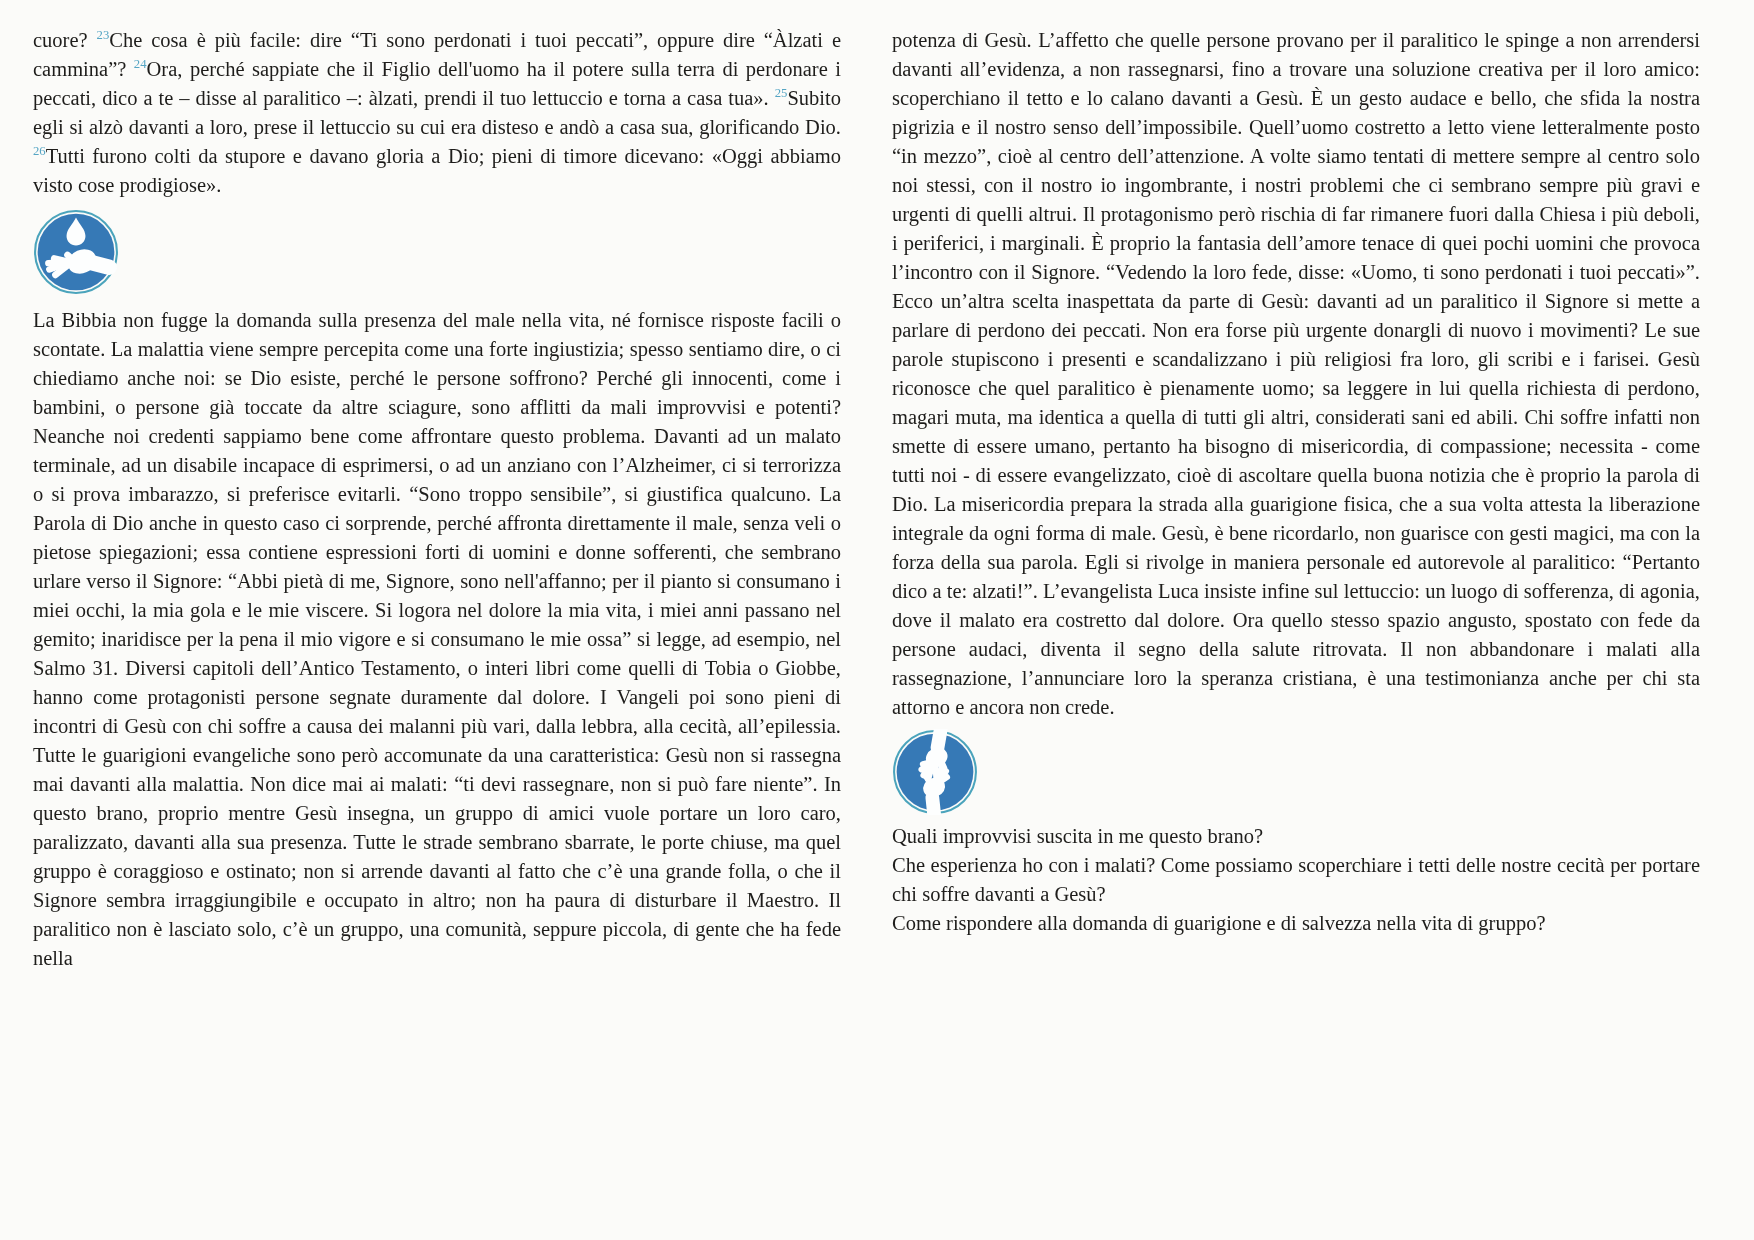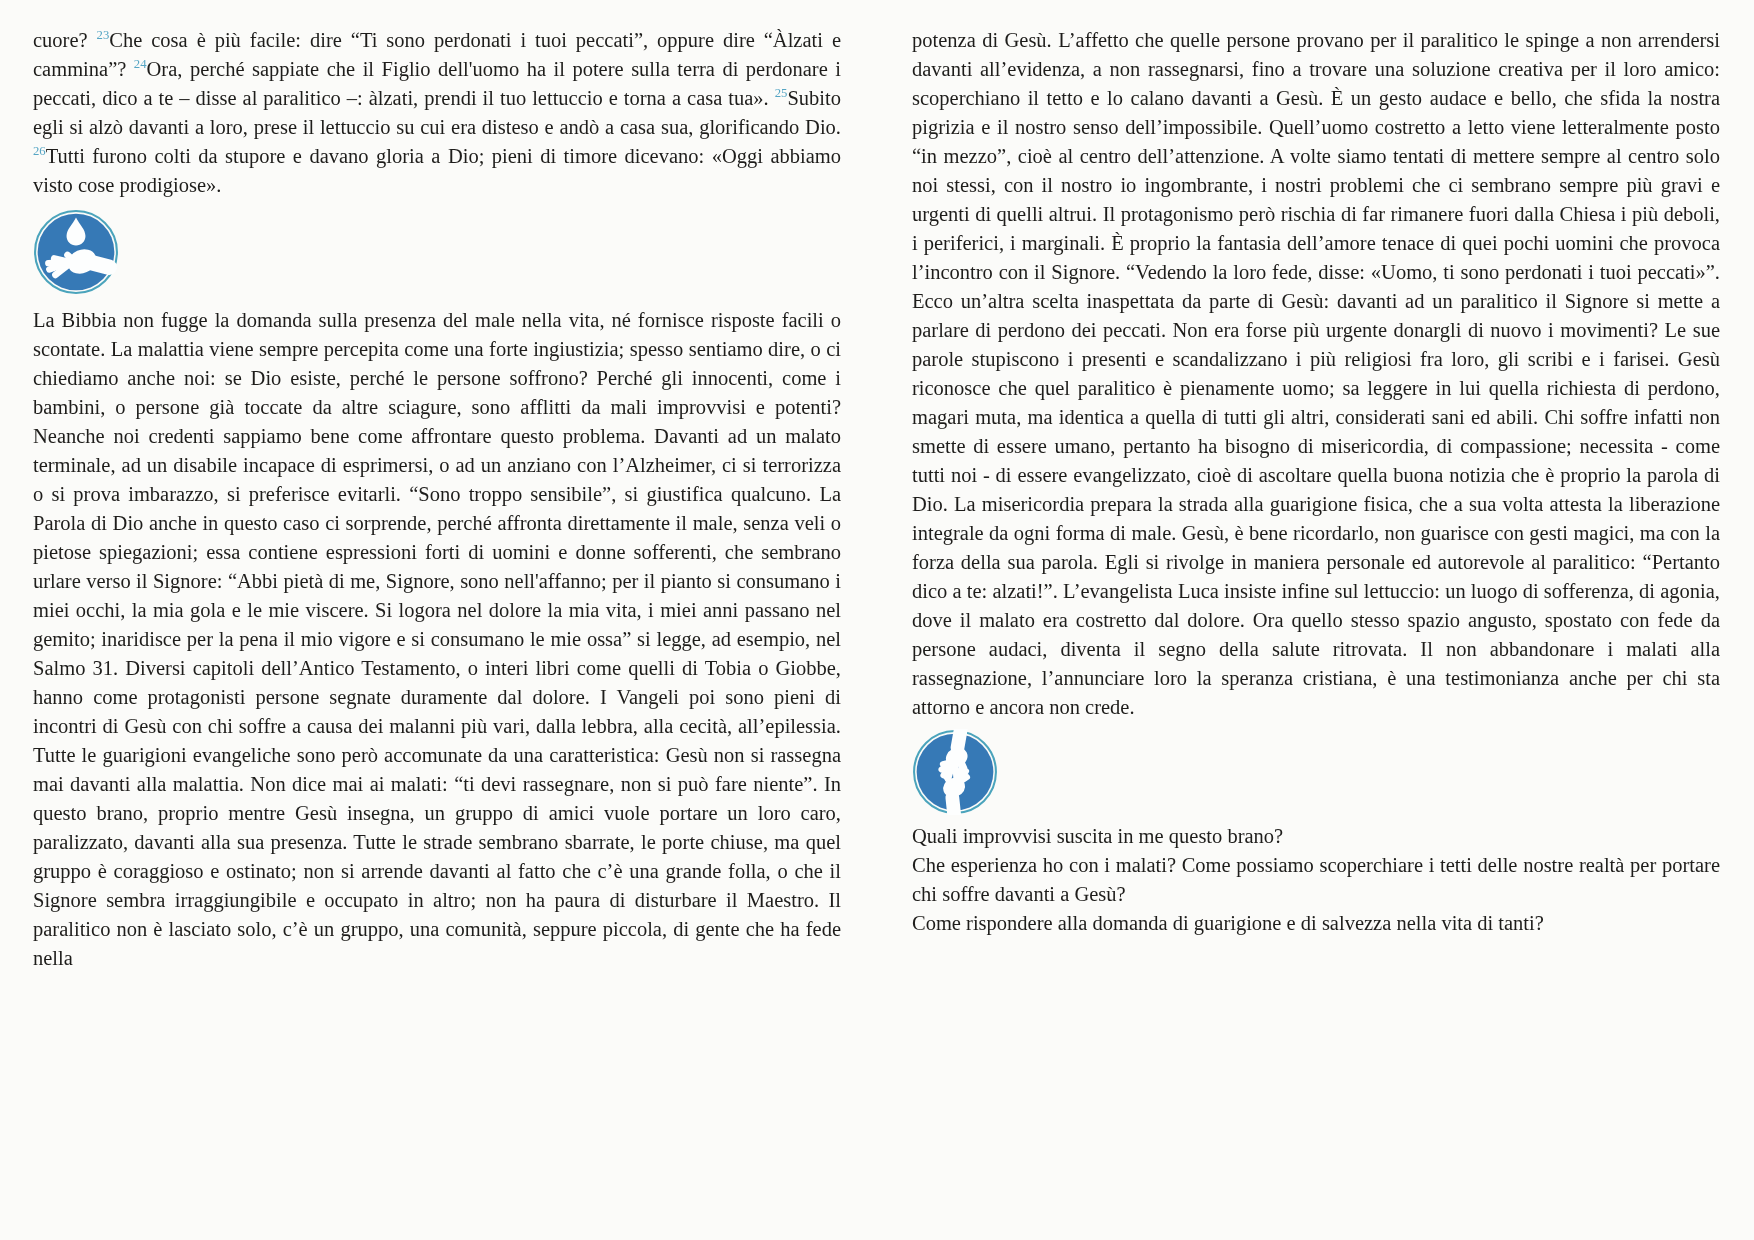--- a/index.html
+++ b/index.html
@@ -15,21 +15,21 @@
     width:1754px;height:1240px;overflow:hidden;
     background:var(--bg);color:var(--ink);
     font-family:"Liberation Serif","DejaVu Serif",serif;
   }
   .page{position:relative;width:1754px;height:953px;}
   .column{
     position:absolute;top:26px;width:808px;
     font-size:20.5px;line-height:29px;
   }
   .col-left{left:33px;}
-  .col-right{left:912px;}
+  .col-right{left:892px;}
   .para{margin:0;text-align:justify;}
   sup.verse-num{
     color:var(--verse);
     font-size:0.62em;
     line-height:0;
     vertical-align:super;
   }
   .icon-wrap{width:86px;height:86px;margin:9px 0 11px;}
   .col-right .icon-wrap{margin:7px 0 7px;}
   .icon-wrap svg{width:100%;height:100%;display:block;}
@@ -78,16 +78,16 @@
       <rect x="48.5" y="37" width="7" height="28" rx="3.5" transform="rotate(-4 52 64)"></rect>
       <rect x="48.5" y="39" width="7" height="26" rx="3.5" transform="rotate(16 52 64)"></rect>
       <rect x="48.5" y="42" width="7" height="23" rx="3.5" transform="rotate(36 52 64)"></rect>
       <rect x="48.5" y="46" width="7" height="19" rx="3.5" transform="rotate(56 52 64)"></rect>
       <rect x="42" y="50" width="7" height="16" rx="3.5" transform="rotate(-34 45.5 64)"></rect>
       <ellipse cx="49" cy="68" rx="13" ry="11" transform="rotate(-20 49 68)"></ellipse>
     </g>
   </svg>
 </div>
       <p class="para">Quali improvvisi suscita in me questo brano?</p>
-      <p class="para">Che esperienza ho con i malati? Come possiamo scoperchiare i tetti delle nostre realtà per portare chi soffre davanti a Gesù?</p>
-      <p class="para">Come rispondere alla domanda di guarigione e di salvezza nella vita di tanti?</p>
+      <p class="para">Che esperienza ho con i malati? Come possiamo scoperchiare i tetti delle nostre cecità per portare chi soffre davanti a Gesù?</p>
+      <p class="para">Come rispondere alla domanda di guarigione e di salvezza nella vita di gruppo?</p>
     </div>
 </div>
 
 </body></html>

